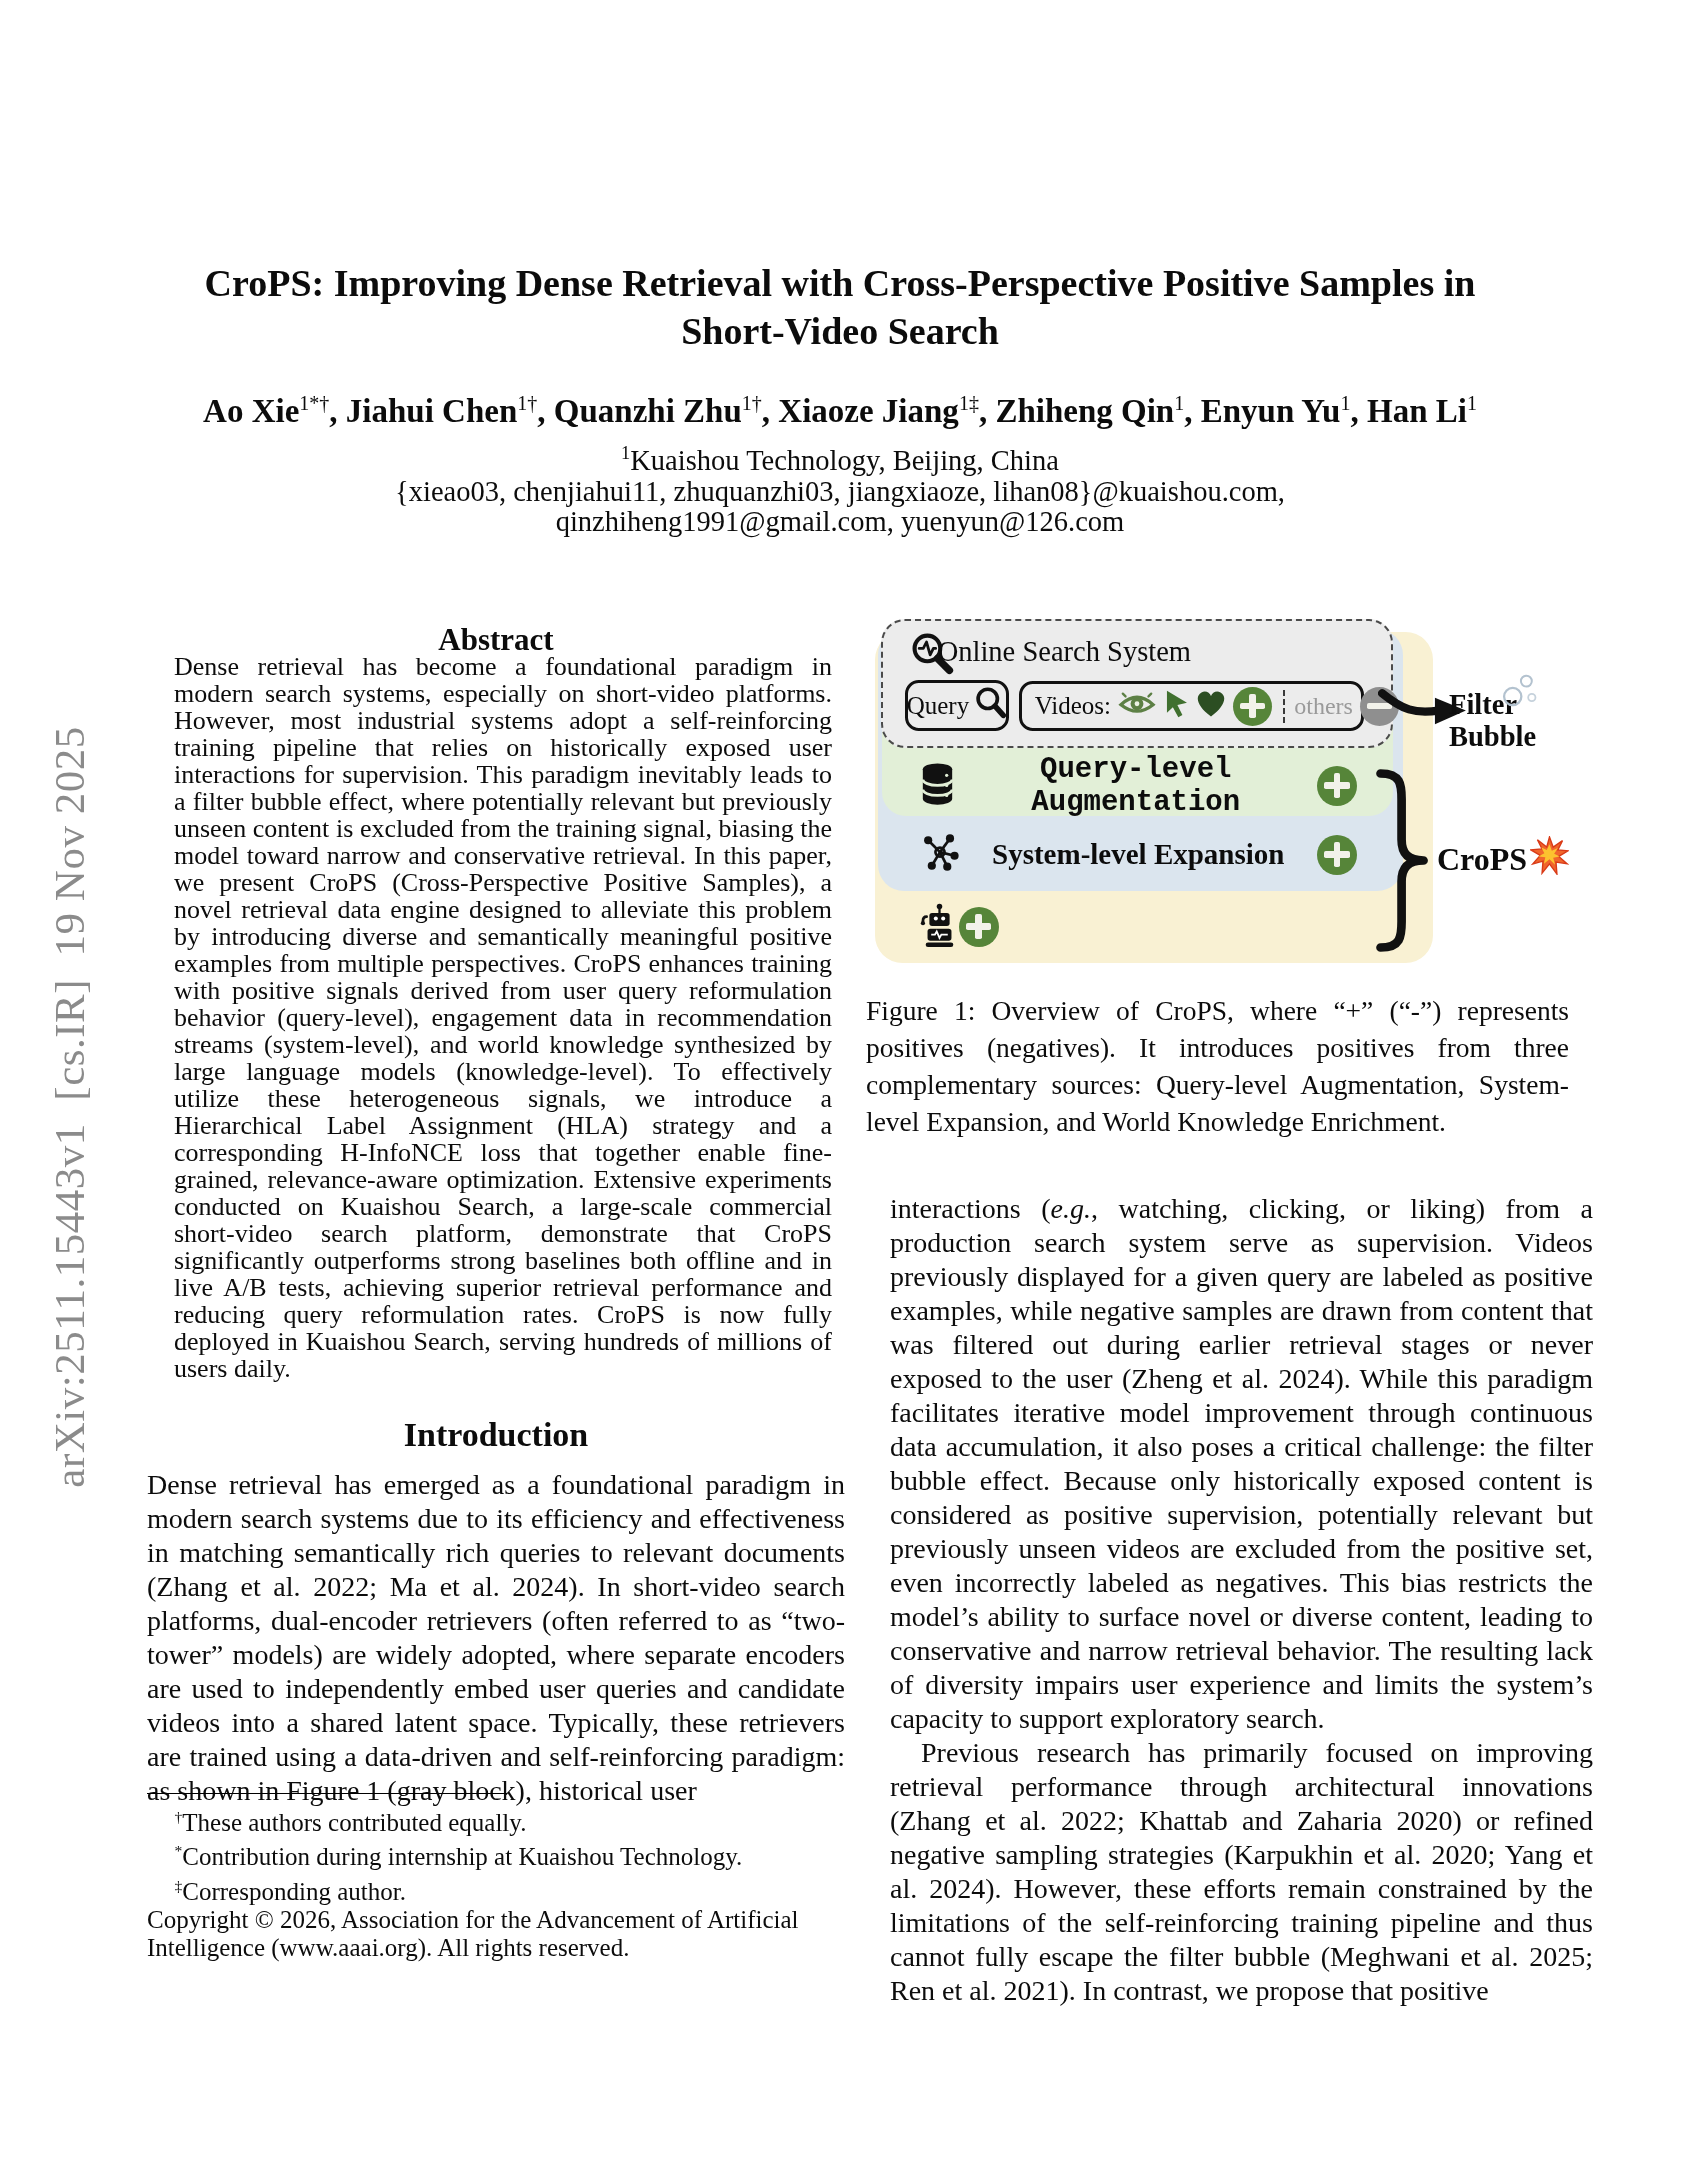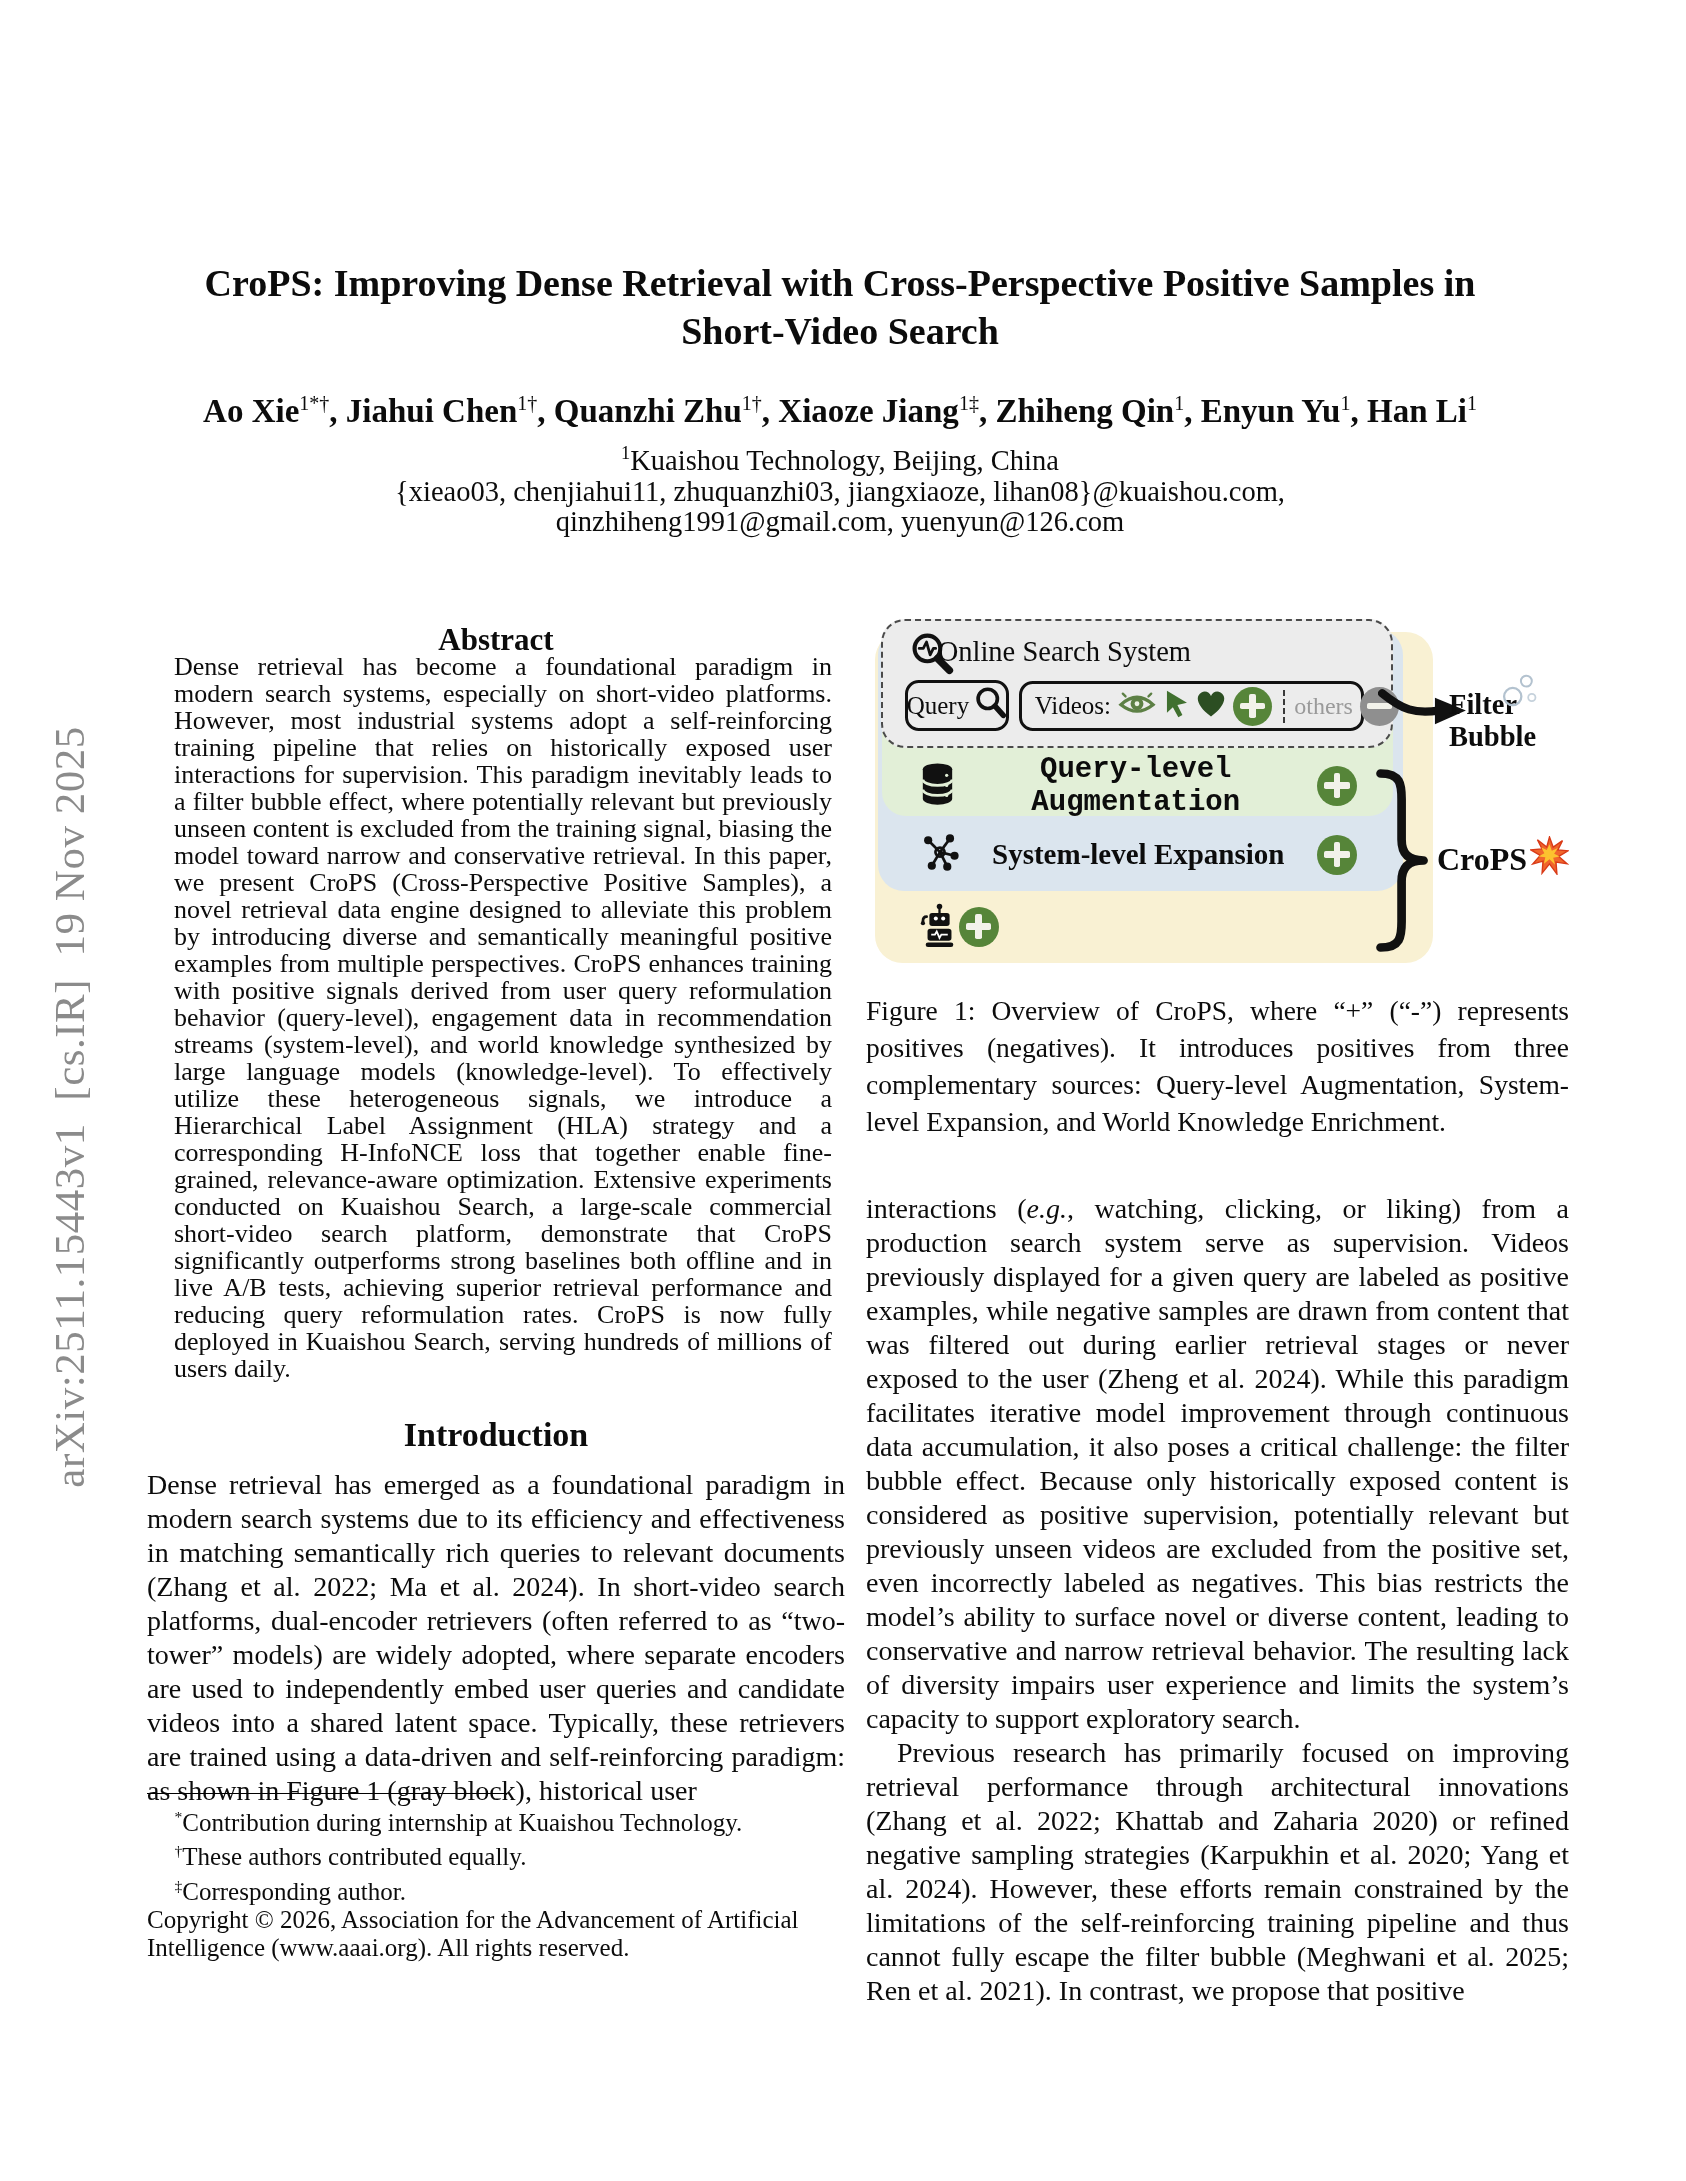--- a/index.html
+++ b/index.html
@@ -51,21 +51,21 @@
 
   .footnote-rule { left:147px; top:1793px; width:360px; border-top:1.8px solid #000; }
   .footnote-block { top:1803px; font-size:25px; line-height:28px; }
   .footnote-item { text-indent:27.5px; }
   .footnote-item sup { font-size:15.6px; }
   .footnote-copyright { text-indent:0; }
 
   .body-text {
     top:1192px;
     font-size:28px; line-height:34px;
-    text-align:justify; hyphens:auto;
+    text-align:justify; hyphens:auto;margin-left:24px;
   }
   .body-text p.indent { text-indent:31px; }
 
   .fig-caption {
     top:992px;
     font-size:27.5px; line-height:37px;
     text-align:justify;
   }
 
   
@@ -158,22 +158,22 @@
 
 <div class="abs section-heading abstract-heading">Abstract</div>
 <div class="abs abstract-body">Dense retrieval has become a foundational paradigm in modern search systems, especially on short-video platforms. However, most industrial systems adopt a self-reinforcing training pipeline that relies on historically exposed user interactions for supervision. This paradigm inevitably leads to a filter bubble effect, where potentially relevant but previously unseen content is excluded from the training signal, biasing the model toward narrow and conservative retrieval. In this paper, we present CroPS (Cross-Perspective Positive Samples), a novel retrieval data engine designed to alleviate this problem by introducing diverse and semantically meaningful positive examples from multiple perspectives. CroPS enhances training with positive signals derived from user query reformulation behavior (query-level), engagement data in recommendation streams (system-level), and world knowledge synthesized by large language models (knowledge-level). To effectively utilize these heterogeneous signals, we introduce a Hierarchical Label Assignment (HLA) strategy and a corresponding H-InfoNCE loss that together enable fine-grained, relevance-aware optimization. Extensive experiments conducted on Kuaishou Search, a large-scale commercial short-video search platform, demonstrate that CroPS significantly outperforms strong baselines both offline and in live A/B tests, achieving superior retrieval performance and reducing query reformulation rates. CroPS is now fully deployed in Kuaishou Search, serving hundreds of millions of users daily.</div>
 
 <div class="abs section-heading intro-heading">Introduction</div>
 <div class="abs left-col intro-body">Dense retrieval has emerged as a foundational paradigm in modern search systems due to its efficiency and effectiveness in matching semantically rich queries to relevant documents (Zhang et al. 2022; Ma et al. 2024). In short-video search platforms, dual-encoder retrievers (often referred to as “two-tower” models) are widely adopted, where separate encoders are used to independently embed user queries and candidate videos into a shared latent space. Typically, these retrievers are trained using a data-driven and self-reinforcing paradigm: as shown in Figure 1 (gray block), historical user</div>
 
 <div class="abs footnote-rule"></div>
 <div class="abs left-col footnote-block">
   <div>
+      <div class="footnote-item"><sup>†</sup>These authors contributed equally.</div>
       <div class="footnote-item"><sup>*</sup>Contribution during internship at Kuaishou Technology.</div>
-      <div class="footnote-item"><sup>†</sup>These authors contributed equally.</div>
       <div class="footnote-item"><sup>‡</sup>Corresponding author.</div>
     </div>
   <div class="footnote-copyright">Copyright © 2026, Association for the Advancement of Artificial Intelligence (www.aaai.org). All rights reserved.</div>
 </div>
 
 <div class="abs figure1">
   <div class="fig-panel fig-yellow"></div>
   <div class="fig-panel fig-blue"></div>
   <div class="fig-panel fig-green"></div>
 

